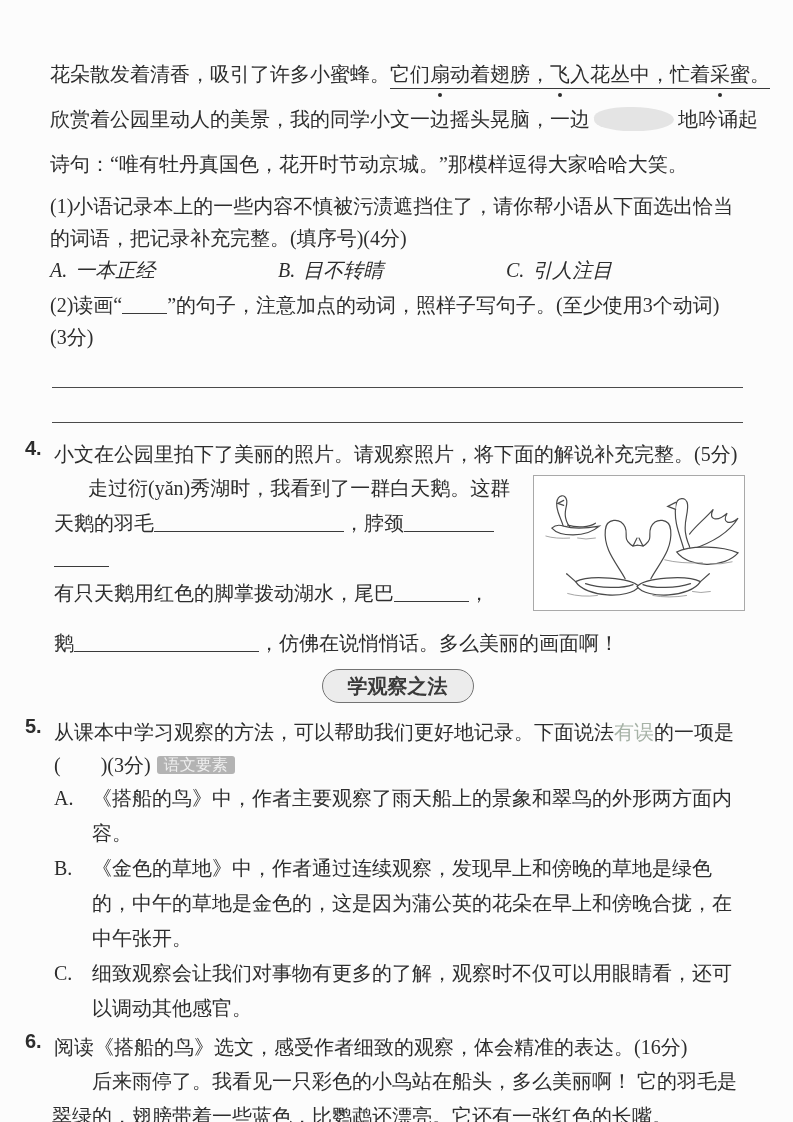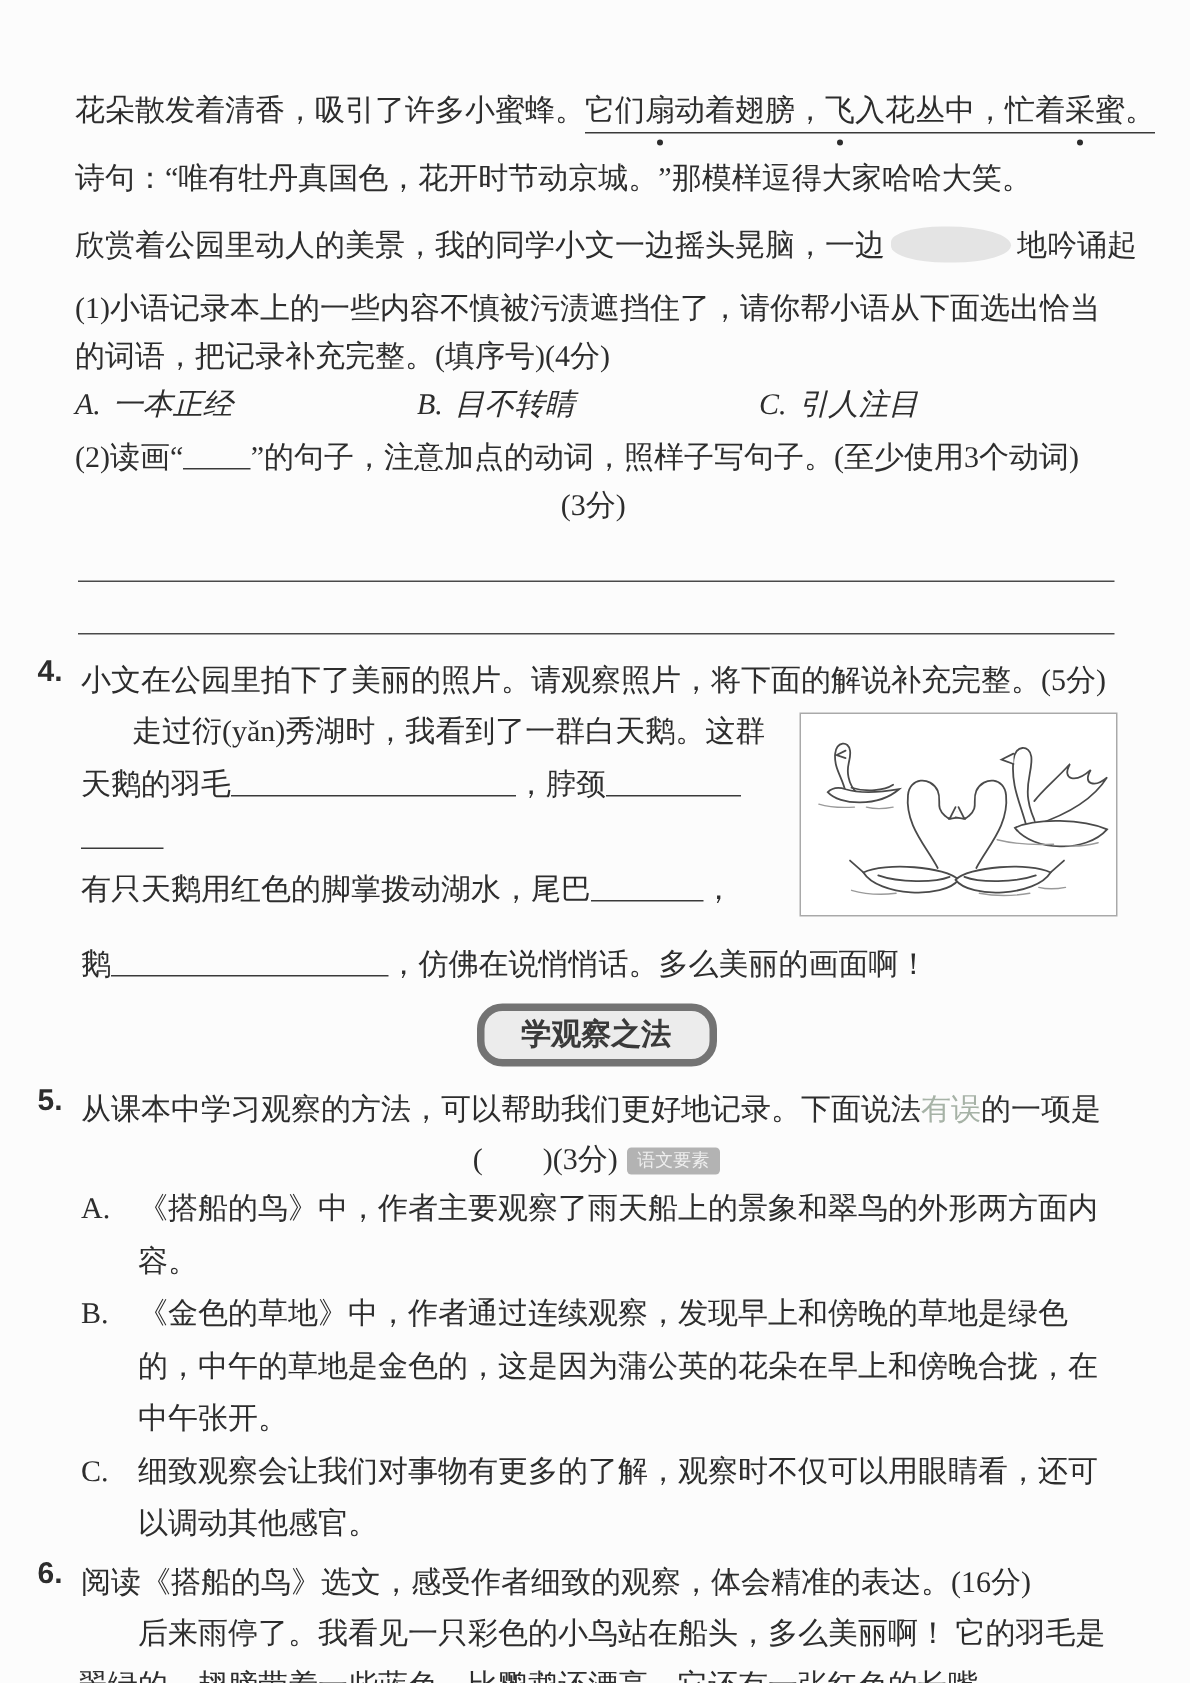--- a/index.html
+++ b/index.html
@@ -22,71 +22,71 @@
     border-radius:45% 55% 50% 48%;vertical-align:-5px;margin:0 4px;
   }
   .sub-para{line-height:32px;margin:3px 0 0 0;}
   .options-row{display:flex;line-height:32px;}
   .options-row .opt{width:228px;white-space:nowrap;font-style:italic;}
   .options-row .opt:last-child{width:auto;}
   .opt-label{margin-right:8px;}
   .inline-blank{display:inline-block;border-bottom:1.5px solid #3a3a3a;height:14px;vertical-align:-2px;}
   .blank-45{width:45px;} .blank-55{width:55px;} .blank-75{width:75px;}
   .blank-90{width:90px;} .blank-190{width:190px;} .blank-185{width:185px;}
-  .score-line{text-align:center;line-height:32px;padding-right:4px;}
+  .score-line{text-align:left;line-height:32px;padding-right:4px;}
   .answer-line{height:34px;border-bottom:1px solid #4a4a4a;margin:0 2px;}
   .question{position:relative;padding-left:4px;}
   .qnum{
     position:absolute;left:-25px;top:0;font-weight:bold;
     font-family:"Liberation Sans","DejaVu Sans",sans-serif;font-size:20px;
   }
   .q-title{line-height:34px;}
   .q4{margin-top:14px;}
   .q4-row{display:flex;justify-content:space-between;align-items:flex-start;}
   .q4-text{width:462px;}
   .q4-line{line-height:35px;white-space:nowrap;}
   .q4-indent{text-indent:34px;}
   .q4-line6{line-height:35px;white-space:nowrap;margin-top:15px;}
   .photo-box{
     width:212px;height:136px;border:1.5px solid #a9a9a9;background:#fff;
     box-sizing:border-box;margin-top:4px;
   }
   .photo-box svg{display:block;width:100%;height:100%;}
   .section-pill{
     margin:8px auto 0 auto;width:150px;height:32px;line-height:32px;text-align:center;
-    background:#ececec;border:5px solid #737373;border-radius:17px;
+    background:#ececec;border:1px solid #737373;border-radius:17px;
     font-family:"Liberation Sans","DejaVu Sans",sans-serif;font-weight:bold;color:#3a3a3a;
   }
   .q5{margin-top:12px;}
   .muted{color:#a6b2a6;}
   .tag-badge{
     display:inline-block;margin-left:6px;padding:2px 7px;border-radius:3px;
-    background:#b3b3b3;color:#efefef;font-size:12px;line-height:14px;
-    font-family:Liberation Mono, monospace;vertical-align:2px;
+    background:#b3b3b3;color:#efefef;font-size:16px;line-height:14px;
+    font-family:Liberation Serif, serif;vertical-align:2px;
   }
   .opt-item{display:flex;line-height:35px;}
   .opt-item .opt-label{flex:0 0 30px;}
   .opt-item .opt-text{flex:1;}
   .q6{margin-top:4px;}
   .q6-para{line-height:35px;text-indent:2em;margin:0 0 0 -2px;}
 </style>
 </head>
 <body>
 
 <div class="page">
 
   <div>
     <div class="p-line">
       <span>花朵散发着清香，吸引了许多小蜜蜂。</span><span class="u-sentence"><span class="seg">它们</span><span class="seg dot-under">扇</span><span class="seg">动着翅膀，</span><span class="seg dot-under">飞</span><span class="seg">入花丛中，忙着</span><span class="seg dot-under">采</span><span class="seg">蜜。</span></span>
     </div>
     <div class="p-line">
-      <span>诗句：“唯有牡丹真国色，花开时节动京城。”那模样逗得大家哈哈大笑。</span>
+      <span>欣赏着公园里动人的美景，我的同学小文一边摇头晃脑，一边</span><span class="smudge"></span><span>地吟诵起</span>
     </div>
     <div class="p-line">
-      <span>欣赏着公园里动人的美景，我的同学小文一边摇头晃脑，一边</span><span class="smudge"></span><span>地吟诵起</span>
+      <span>诗句：“唯有牡丹真国色，花开时节动京城。”那模样逗得大家哈哈大笑。</span>
     </div>
 
     <p class="sub-para">(1)小语记录本上的一些内容不慎被污渍遮挡住了，请你帮小语从下面选出恰当的词语，把记录补充完整。(填序号)(4分)</p>
 
     <div class="options-row">
       <span class="opt"><span class="opt-label">A.</span><span>一本正经</span></span>
       <span class="opt"><span class="opt-label">B.</span><span>目不转睛</span></span>
       <span class="opt"><span class="opt-label">C.</span><span>引人注目</span></span>
     </div>
 

